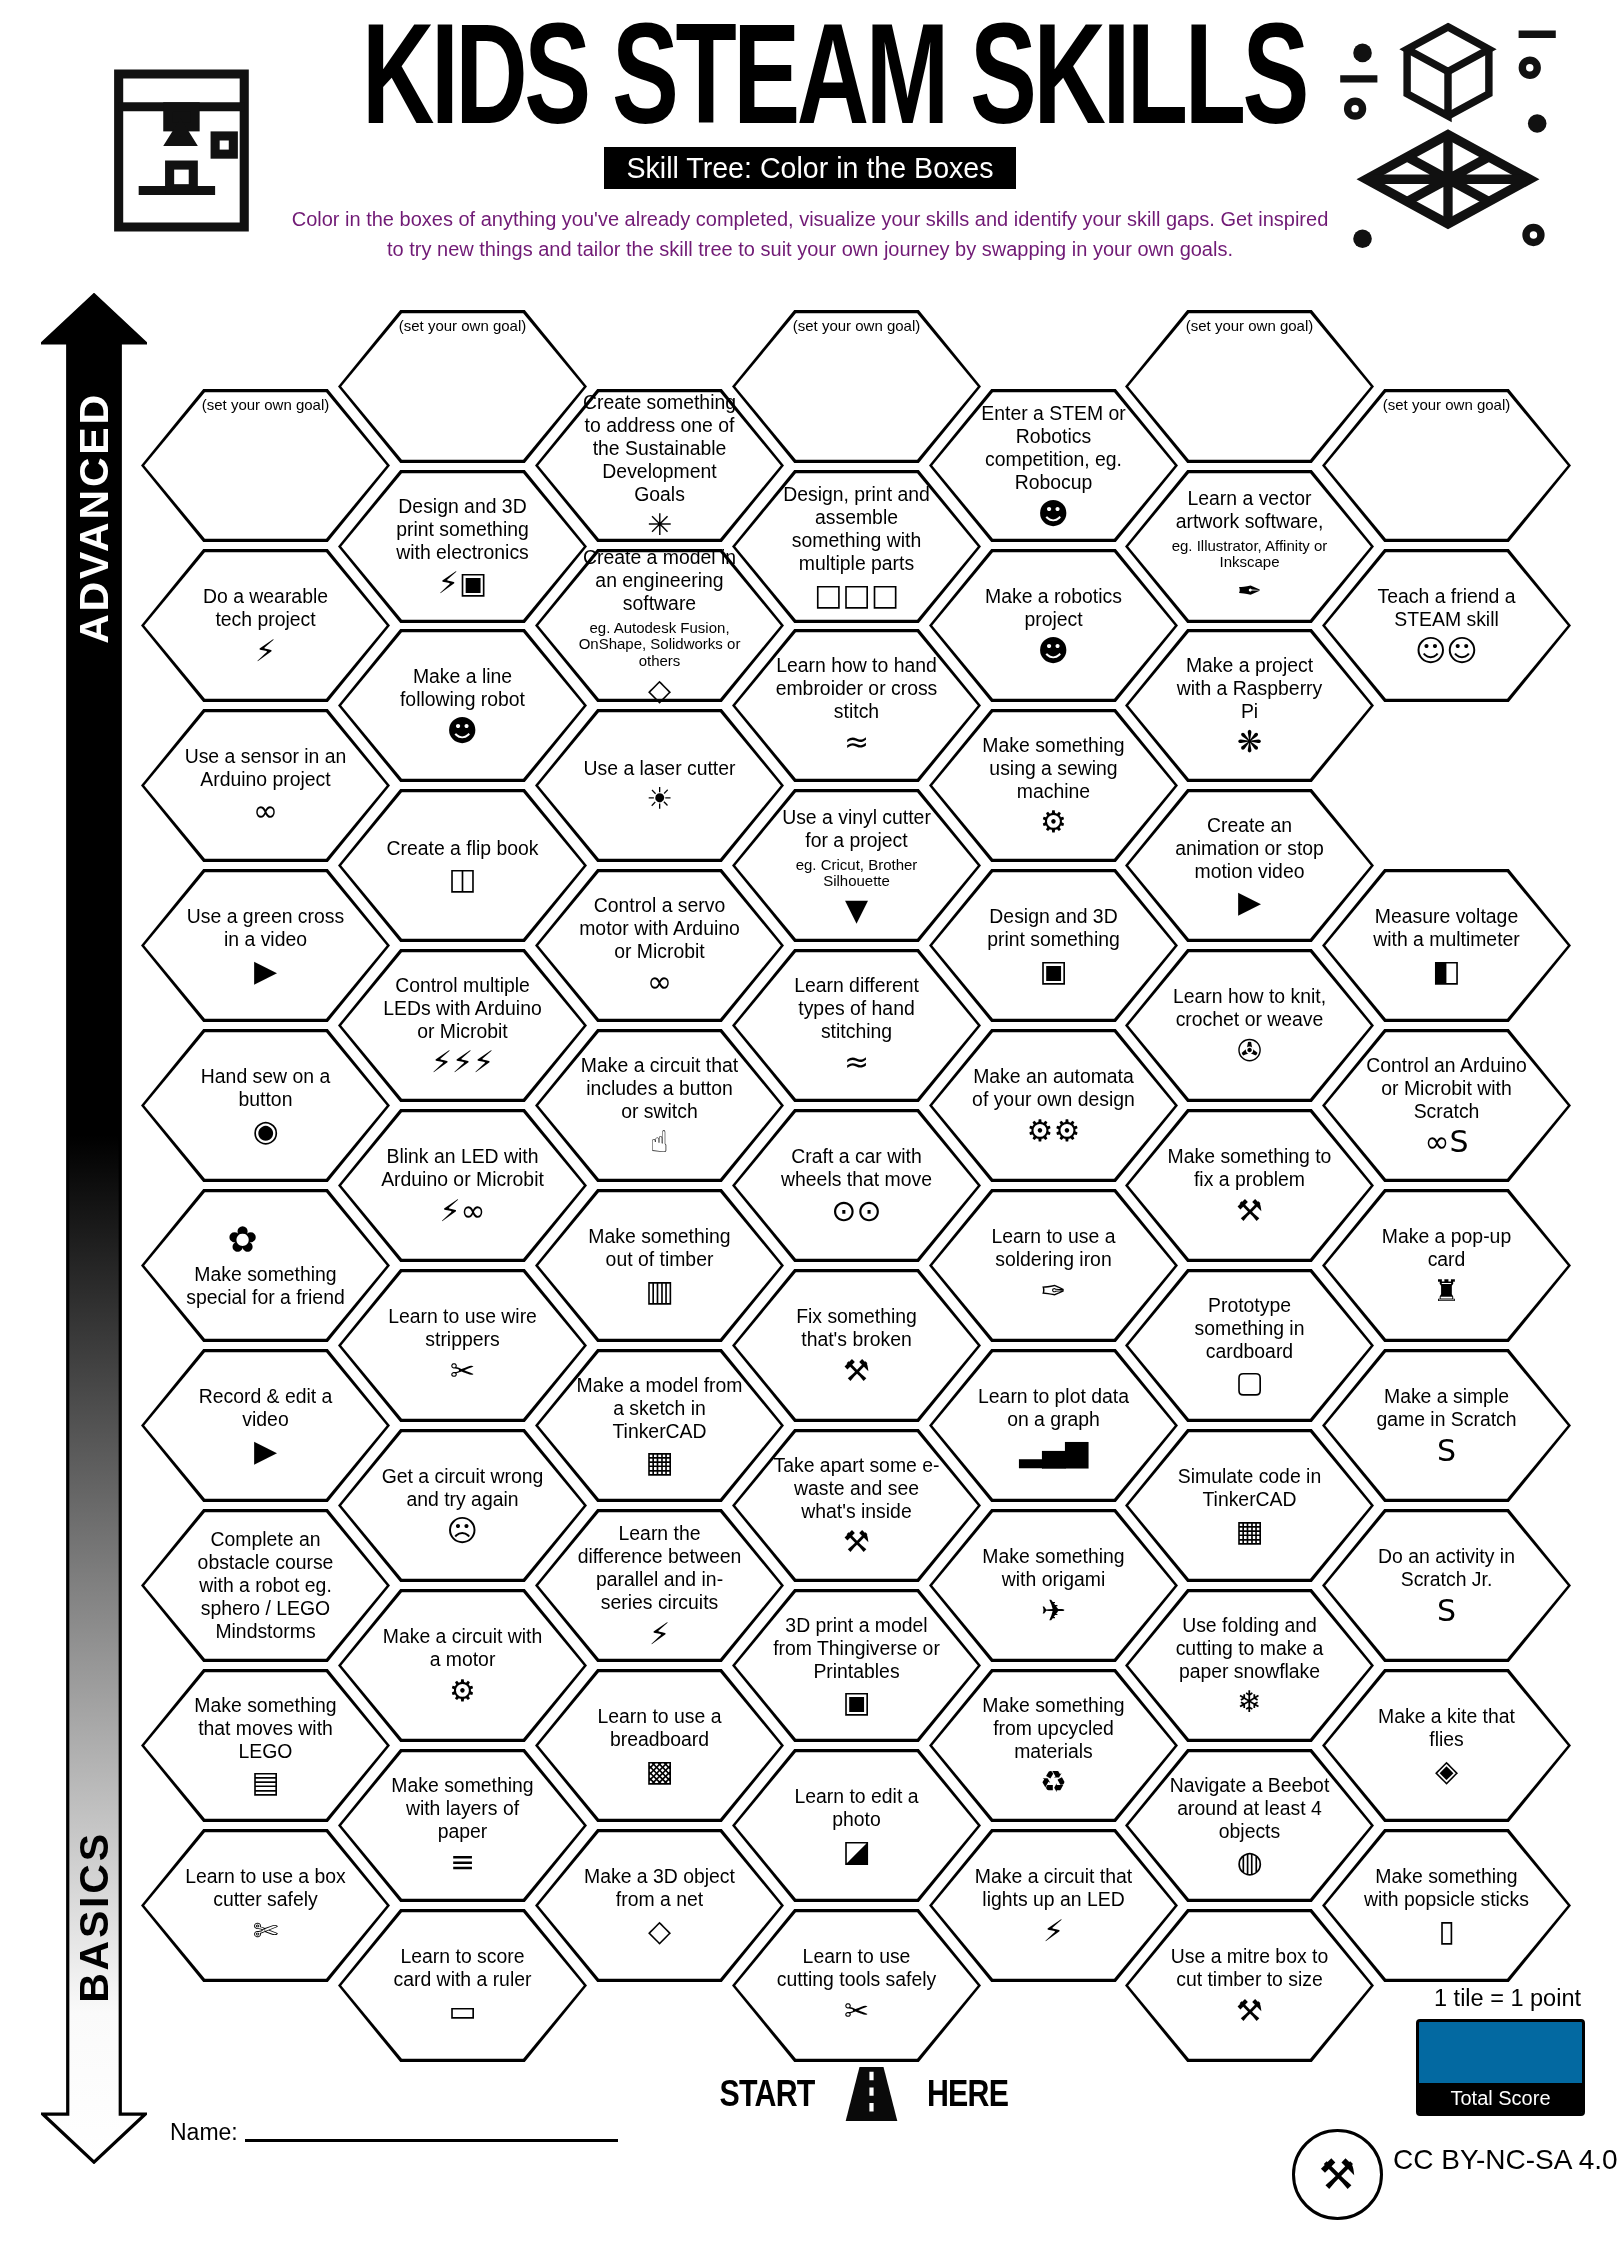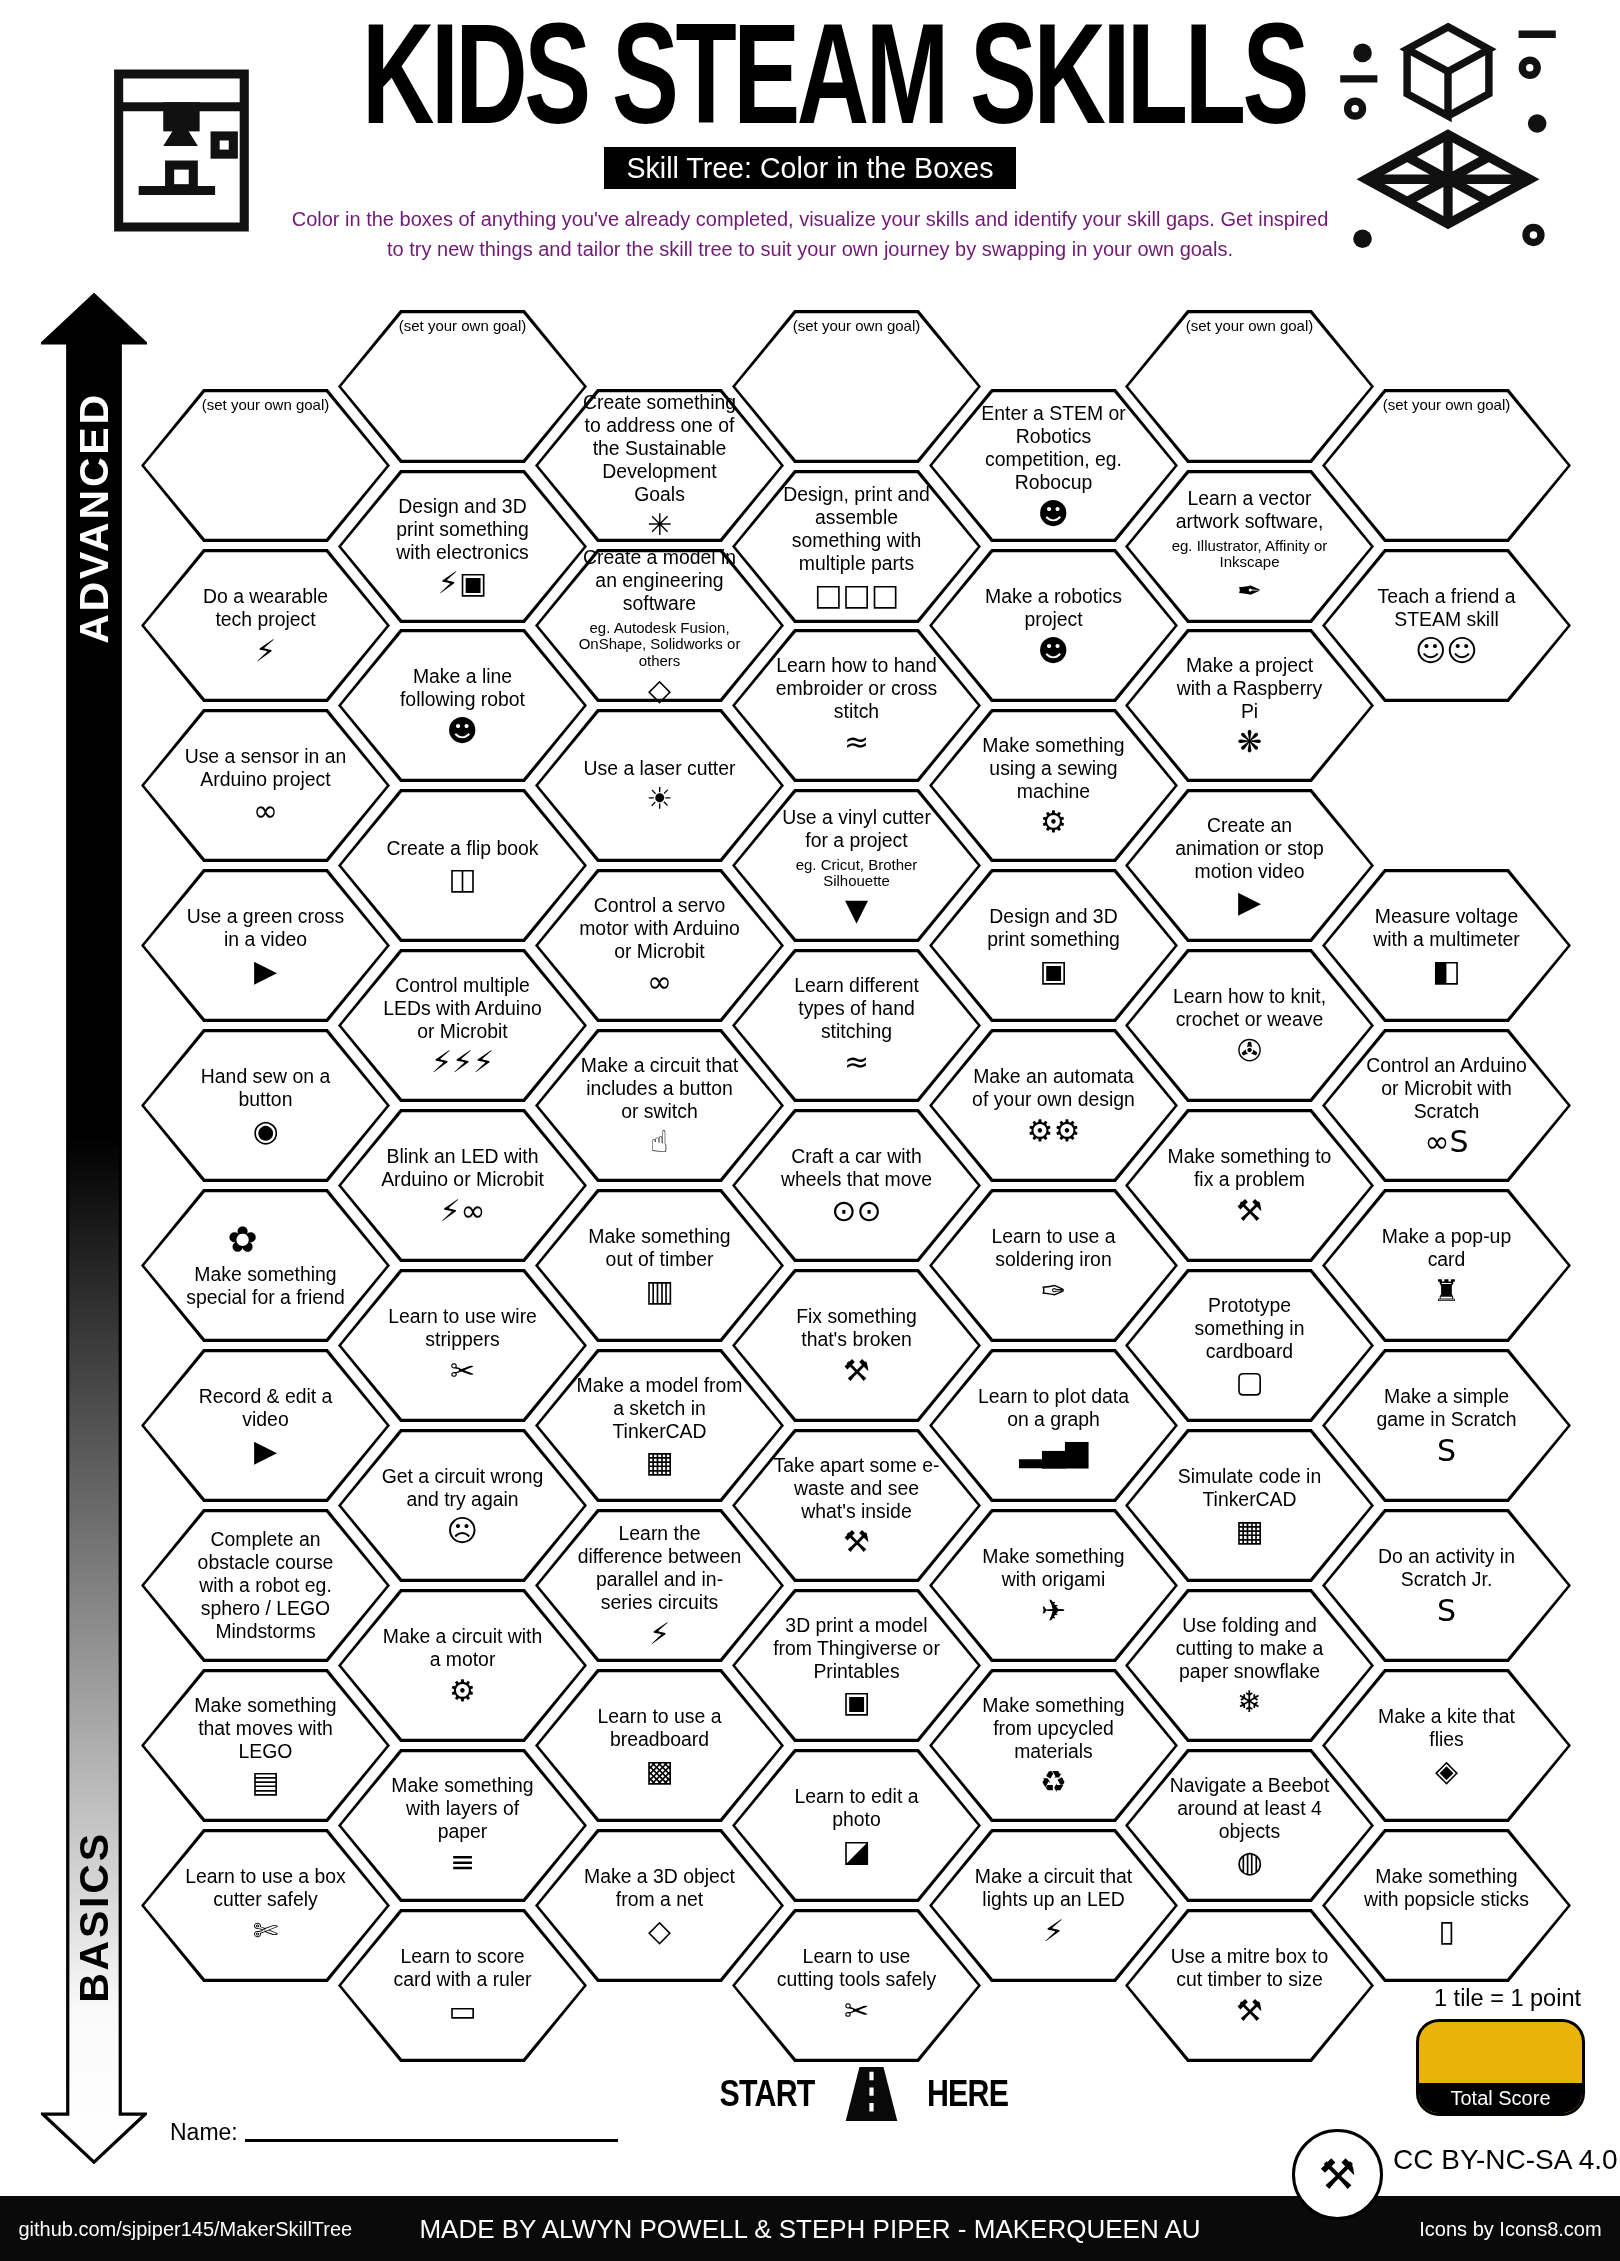--- a/index.html
+++ b/index.html
@@ -41,22 +41,22 @@
   .icon-top .hex-icon{order:0;transform:translateX(-23px);font-size:36px;}
 
   
   .start-row{position:absolute;top:2067px;left:0;right:0;display:flex;justify-content:center;
              align-items:center;gap:12px;transform:translateX(53px);}
   .start-word{font-size:37px;font-weight:900;transform:scaleX(0.82);letter-spacing:-0.9px;}
   .name-row{position:absolute;left:170px;top:2119px;display:flex;align-items:flex-end;gap:7.4px;}
   .name-label{font-size:23px;}
   .name-line{width:373px;height:3.2px;background:#000;margin-bottom:3.7px;}
   .tile-point{position:absolute;right:39px;top:1985px;font-size:23.5px;}
-  .score-box{position:absolute;left:1416px;top:2019px;width:163px;height:91px;background:#eab308;
-             border:3.2px solid #000;border-radius:23px;overflow:hidden;text-align:center;}
+  .score-box{position:absolute;left:1416px;top:2019px;width:163px;height:91px;background:#0369a1;
+             border:3.2px solid #000;border-radius:4px;overflow:hidden;text-align:center;}
   .score-band{position:absolute;left:-0.5px;right:-0.5px;bottom:-0.5px;height:31px;background:#000;color:#fff;
               display:flex;align-items:center;justify-content:center;font-size:20px;}
   .cc-logo{position:absolute;left:1292px;top:2129px;width:85px;height:85px;border:3.2px solid #000;
            border-radius:50%;background:#fff;z-index:5;display:flex;align-items:center;
            justify-content:center;font-size:42px;font-family:"DejaVu Sans",sans-serif;}
   .cc-text{position:absolute;left:1393px;top:2144px;font-size:28px;}
 
   .footer{position:absolute;left:0;right:0;bottom:0;height:65px;background:#0a0a0a;color:#fff;z-index:4;}
   .footer span{position:absolute;top:50%;transform:translateY(-50%);white-space:nowrap;}
   .footer-left{left:18.4px;font-size:20px;}
@@ -852,19 +852,14 @@
   </div>
 
   <div class="tile-point">1 tile = 1 point</div>
   <div class="score-box">
     <div class="score-band">Total Score</div>
   </div>
 
   <div class="cc-logo">⚒</div>
   <div class="cc-text">CC BY-NC-SA 4.0</div>
 
-  <div class="footer">
-    <span class="footer-left">github.com/sjpiper145/MakerSkillTree</span>
-    <span class="footer-center">MADE BY ALWYN POWELL &amp; STEPH PIPER  -  MAKERQUEEN AU</span>
-    <span class="footer-right">Icons by Icons8.com</span>
-  </div>
 </div>
 
 
 </body></html>

